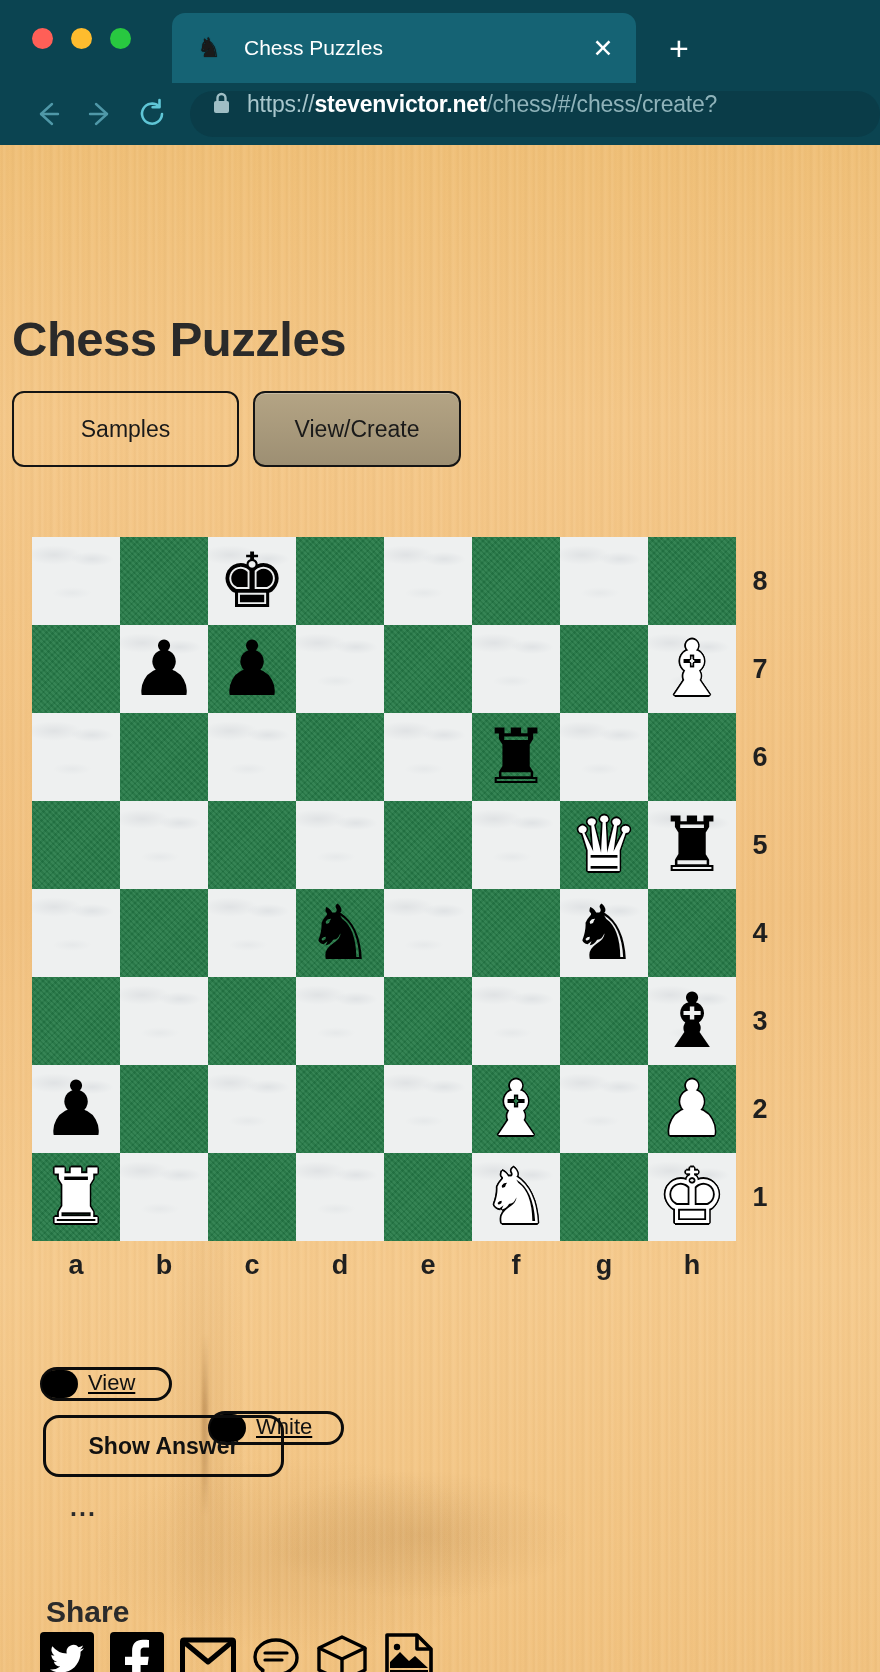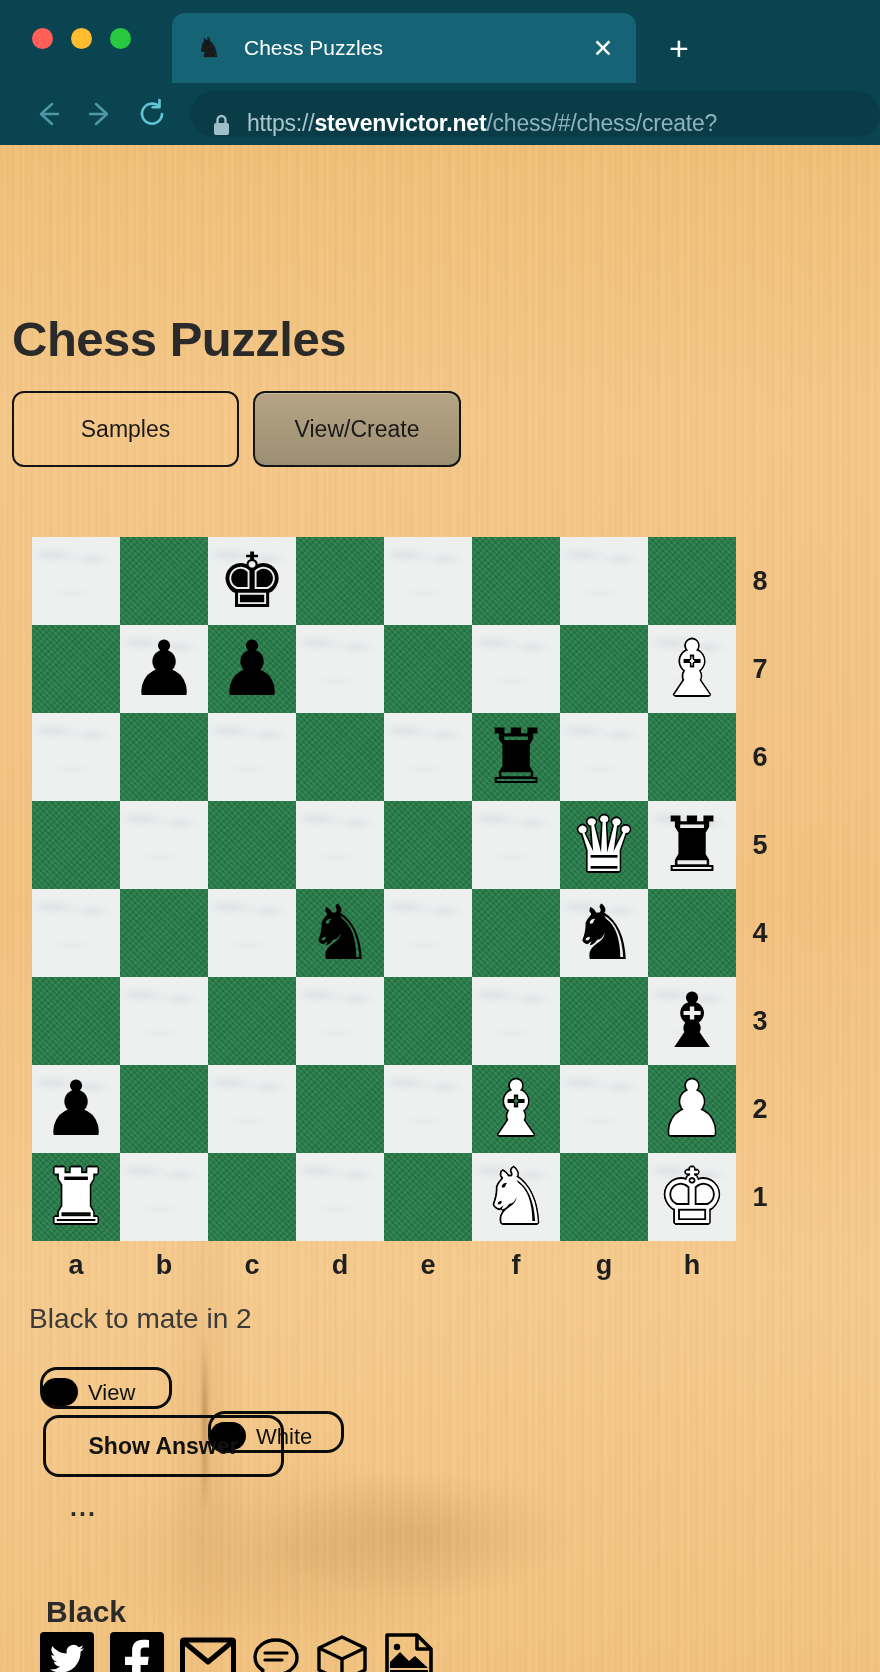--- a/index.html
+++ b/index.html
@@ -63,21 +63,21 @@
   .nav-btn {
     width: 52px; height: 44px;
     display: flex; align-items: center; justify-content: center;
     cursor: pointer;
   }
   .nav-btn svg { display: block; }
   #url-bar {
     flex: 1 1 auto;
     height: 46px; margin-left: 12px; margin-right: 0;
     background: #0a3c48; border-radius: 23px;
-    display: flex; align-items: flex-end;
+    display: flex; align-items: flex-start;
     padding: 0 14px 0 22px;
     overflow: hidden;
   }
   #lock-icon { flex: 0 0 auto; margin-right: 16px; display:block; }
   #url-text {
     font-size: 23px; color: #a8c6cc; white-space: nowrap;
     overflow: hidden; letter-spacing: -0.2px;
   }
   #url-text .host { color: #ffffff; font-weight: 700; }
   #url-text .scheme { color: #a8c6cc; }
@@ -201,26 +201,26 @@
     position: absolute; left: 29px; top: 1158px;
     font-size: 28px; color: #3a3a3a;
   }
 
   
   #toggle-row {
     position: absolute; left: 40px; top: 1222px;
     display: flex; gap: 36px;
   }
   .toggle {
-    height: 42px;
+    height: 34px;
     border: 3px solid #0c0c0c;
     border-radius: 17px;
-    display: flex; align-items: flex-end;
+    display: flex; align-items: flex-start;
     background: transparent;
-    cursor: pointer; padding-right: 16px;
+    cursor: pointer; padding-right: 16px; text-decoration: underline;
   }
   .toggle-knob {
     width: 36px; height: 28px;
     background: #000000;
     border-radius: 14px;
     margin: 0 6px 0 0;
     flex: 0 0 auto;
     margin-left: -1px;
   }
   .toggle-label {
@@ -435,38 +435,37 @@
       <span>a</span>
       <span>b</span>
       <span>c</span>
       <span>d</span>
       <span>e</span>
       <span>f</span>
       <span>g</span>
       <span>h</span>
     </div>
 
-  <div id="puzzle-caption">Black to mate in 2</div>
 
   <div id="toggle-row">
     <div class="toggle" id="toggle-view">
       <span class="toggle-knob"></span>
       <span class="toggle-label">View</span>
     </div>
     <div class="toggle" id="toggle-white">
       <span class="toggle-knob"></span>
       <span class="toggle-label">White</span>
     </div>
   </div>
 
   <button id="show-answer-btn">Show Answer</button>
 
   <div id="answer-ellipsis">...</div>
 
-  <div id="share-heading">Black</div>
+  <div id="share-heading">Share</div>
 
   <div id="share-icons">
     <svg class="share-icon" width="54" height="54" viewBox="0 0 54 54">
       <rect x="0" y="0" width="54" height="54" rx="4" fill="#000"></rect>
       <path d="M44 16.3c-1.25.55-2.6.93-4.01 1.1a7 7 0 0 0 3.07-3.86 14 14 0 0 1-4.43 1.69 6.98 6.98 0 0 0-11.89 6.36A19.8 19.8 0 0 1 12.36 14.2a6.98 6.98 0 0 0 2.16 9.31 6.9 6.9 0 0 1-3.16-.87v.09a6.98 6.98 0 0 0 5.6 6.84 7 7 0 0 1-3.15.12 6.99 6.99 0 0 0 6.52 4.85A14 14 0 0 1 10 37.43 19.75 19.75 0 0 0 20.7 40.5c12.84 0 19.86-10.63 19.86-19.85l-.02-.9A14.2 14.2 0 0 0 44 16.3z" fill="#fff"></path>
     </svg>
 
     <svg class="share-icon" width="54" height="54" viewBox="0 0 54 54">
       <rect x="0" y="0" width="54" height="54" rx="4" fill="#000"></rect>
       <path d="M30.6 54V32.9h7.08l1.06-8.22H30.6v-5.25c0-2.38.66-4 4.08-4h4.35v-7.35c-.75-.1-3.34-.32-6.35-.32-6.28 0-10.58 3.83-10.58 10.87v6.06h-7.1v8.22h7.1V54h8.5z" fill="#fff"></path>

